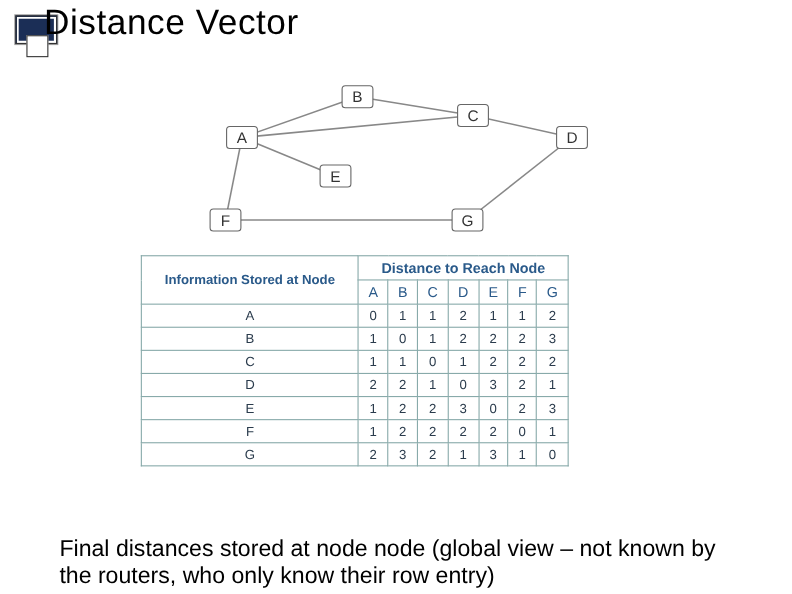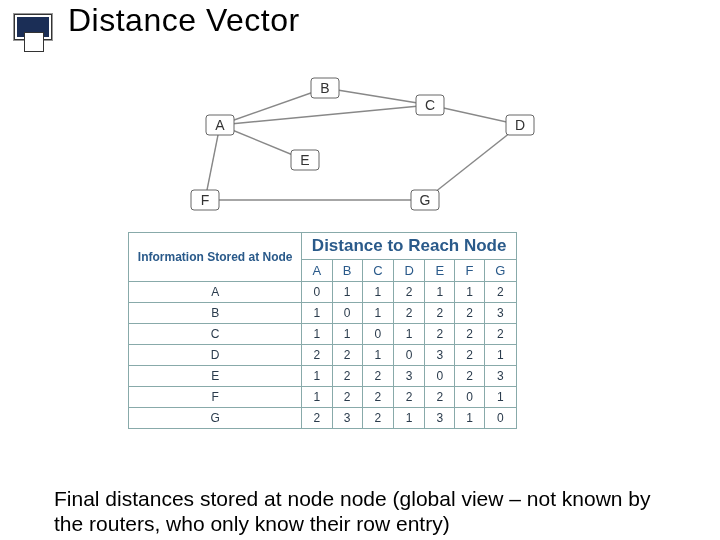--- a/index.html
+++ b/index.html
@@ -14,21 +14,21 @@
     position:absolute;left:14px;top:14px;width:36px;height:24px;
     background:#1b2e56;
     box-shadow:0 0 0 2px #fff inset,0 0 0 1px #999;
     border:1px solid #333;
   }
   .bullet-dot{
     position:absolute;left:24px;top:32px;width:18px;height:18px;
     background:#fff;border:1px solid #333;
   }
   .title{
-    position:absolute;left:68px;top:2px;
+    position:absolute;left:40px;top:2px;
     font-size:32px;font-weight:400;letter-spacing:.5px;
   }
 
   .graph{
     position:absolute;left:150px;top:70px;width:420px;height:150px;
   }
   .graph svg{width:100%;height:100%}
   .graph .nodebox{fill:#fff;stroke:#666;stroke-width:1}
   .graph .nodetext{font:14px Arial;fill:#333;text-anchor:middle;dominant-baseline:central}
   .graph .edge{stroke:#888;stroke-width:1.4}
@@ -39,21 +39,21 @@
     font-size:13px;
   }
   .tbl th,.tbl td{
     border:1px solid #8aa;
     text-align:center;
     padding:3px 6px;
     color:#2a3b4c;
   }
   .tbl thead th{font-weight:400;color:#2a5a8a}
   .tbl thead th.info{color:#2a5a8a;font-weight:700;font-size:12px;line-height:1.2}
-  .tbl thead th.dist{color:#2a5a8a;font-weight:700;font-size:17px}
+  .tbl thead th.dist{color:#2a5a8a;font-weight:700;font-size:13px}
   .tbl td.rowhdr{color:#2a3b4c}
   .tbl tbody tr td{font-size:12px}
 
   .caption{
     position:absolute;left:54px;top:486px;width:620px;
     font-size:21px;line-height:1.2;
   }
 </style>
 </head>
 <body>

